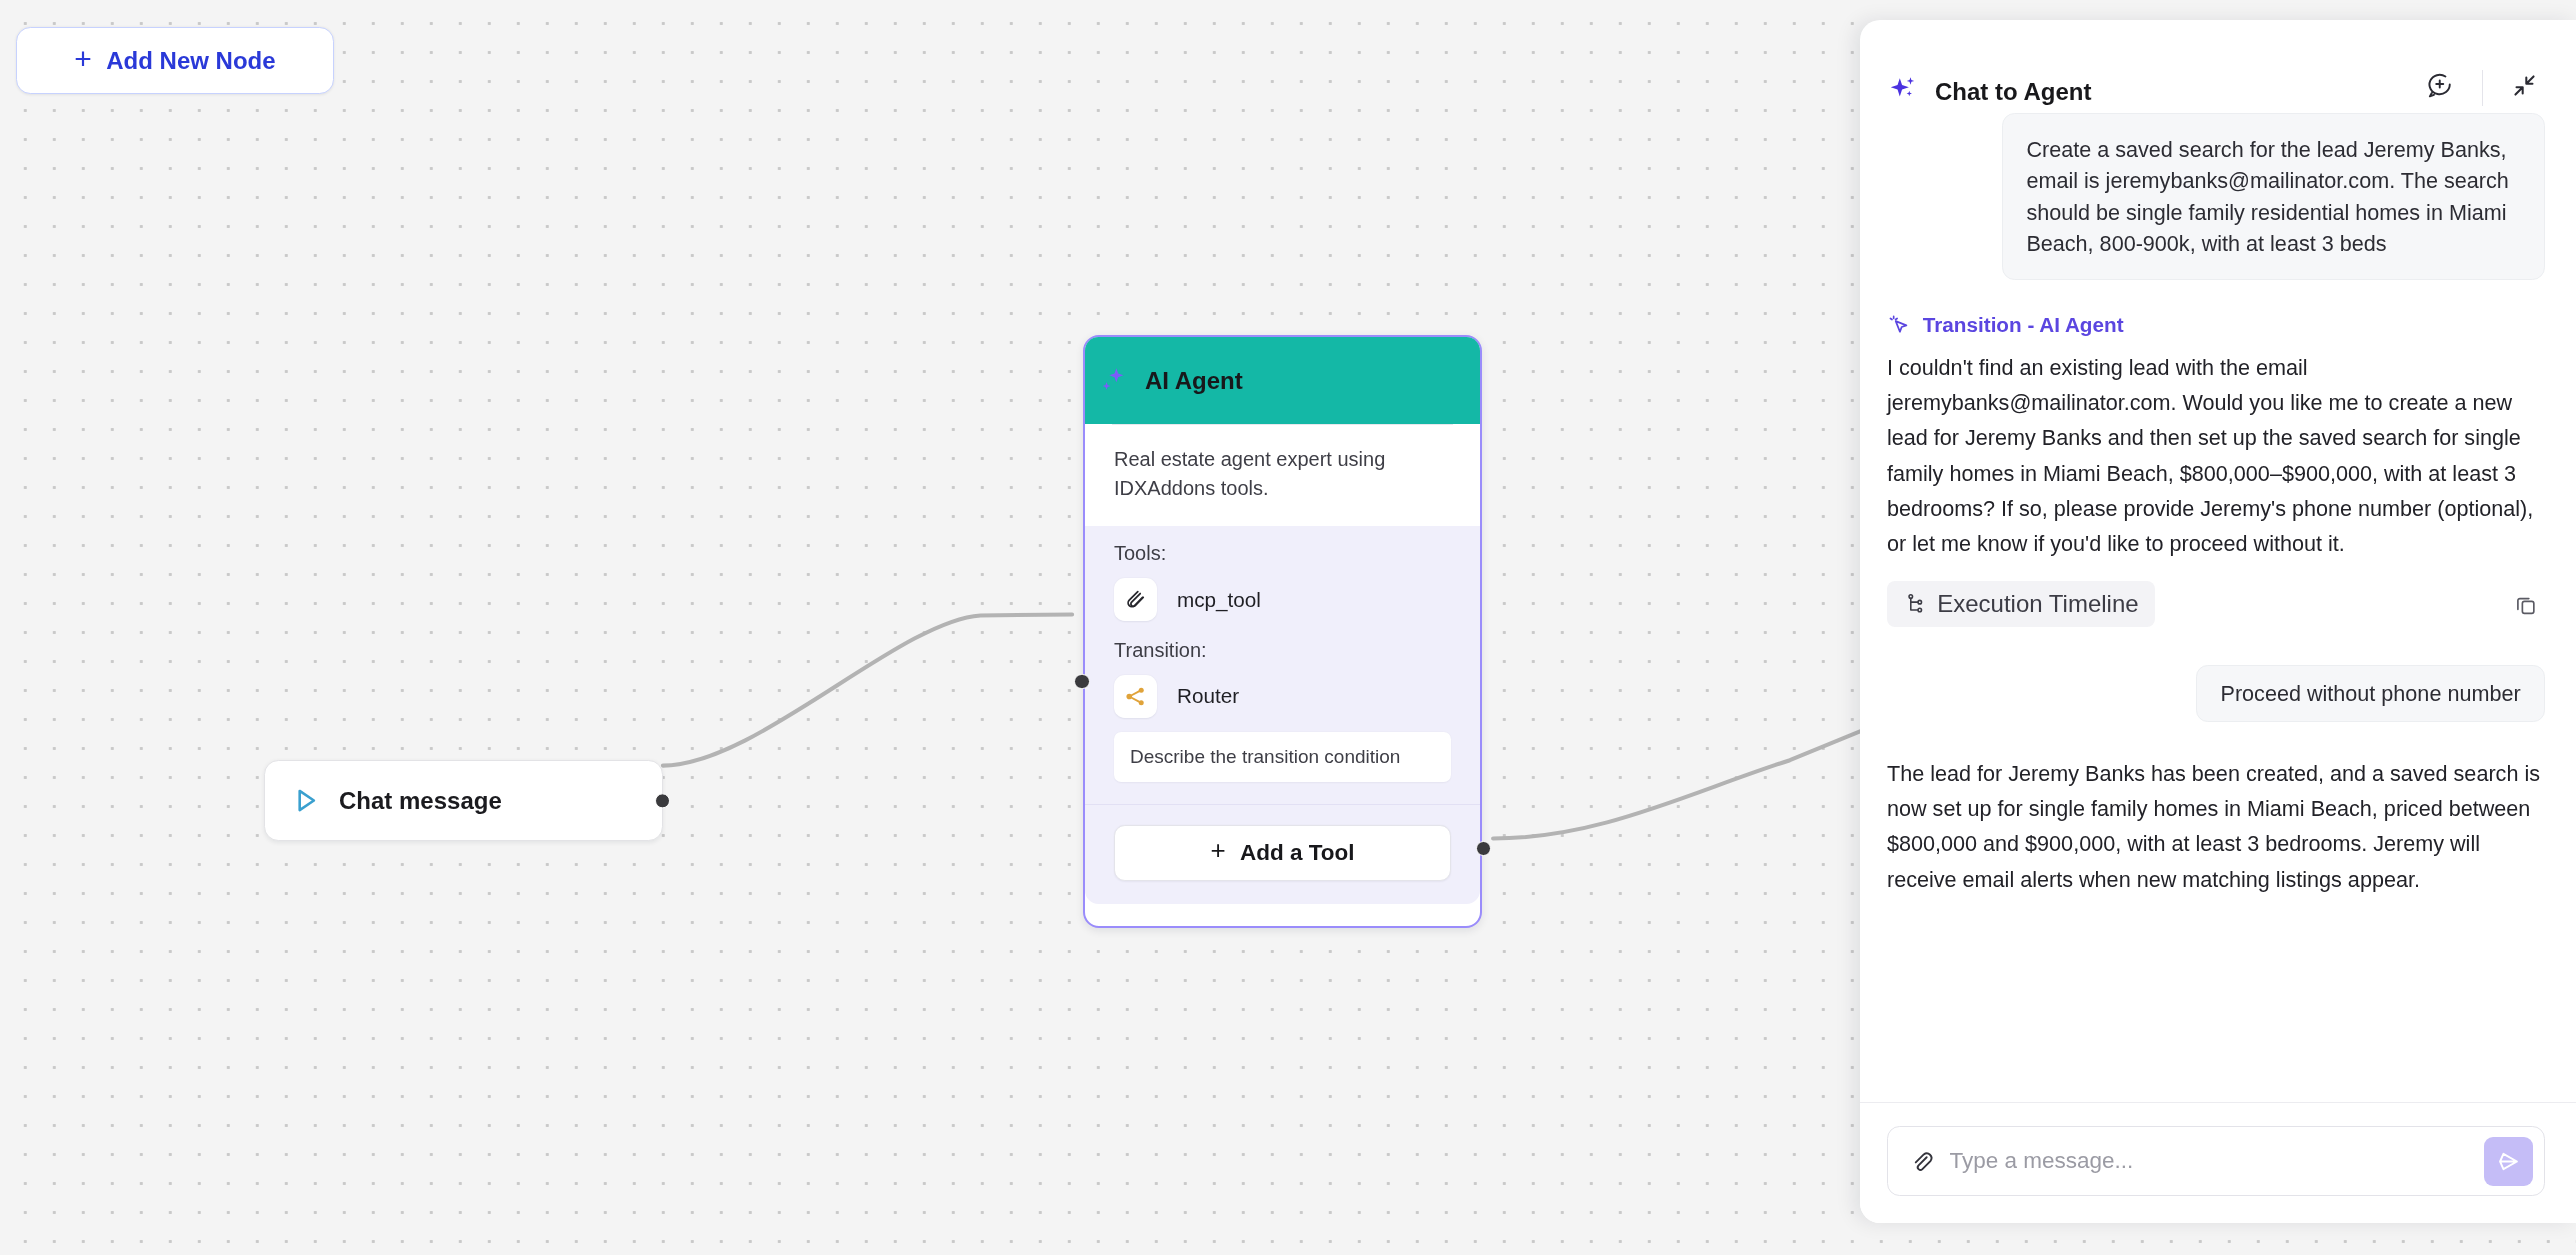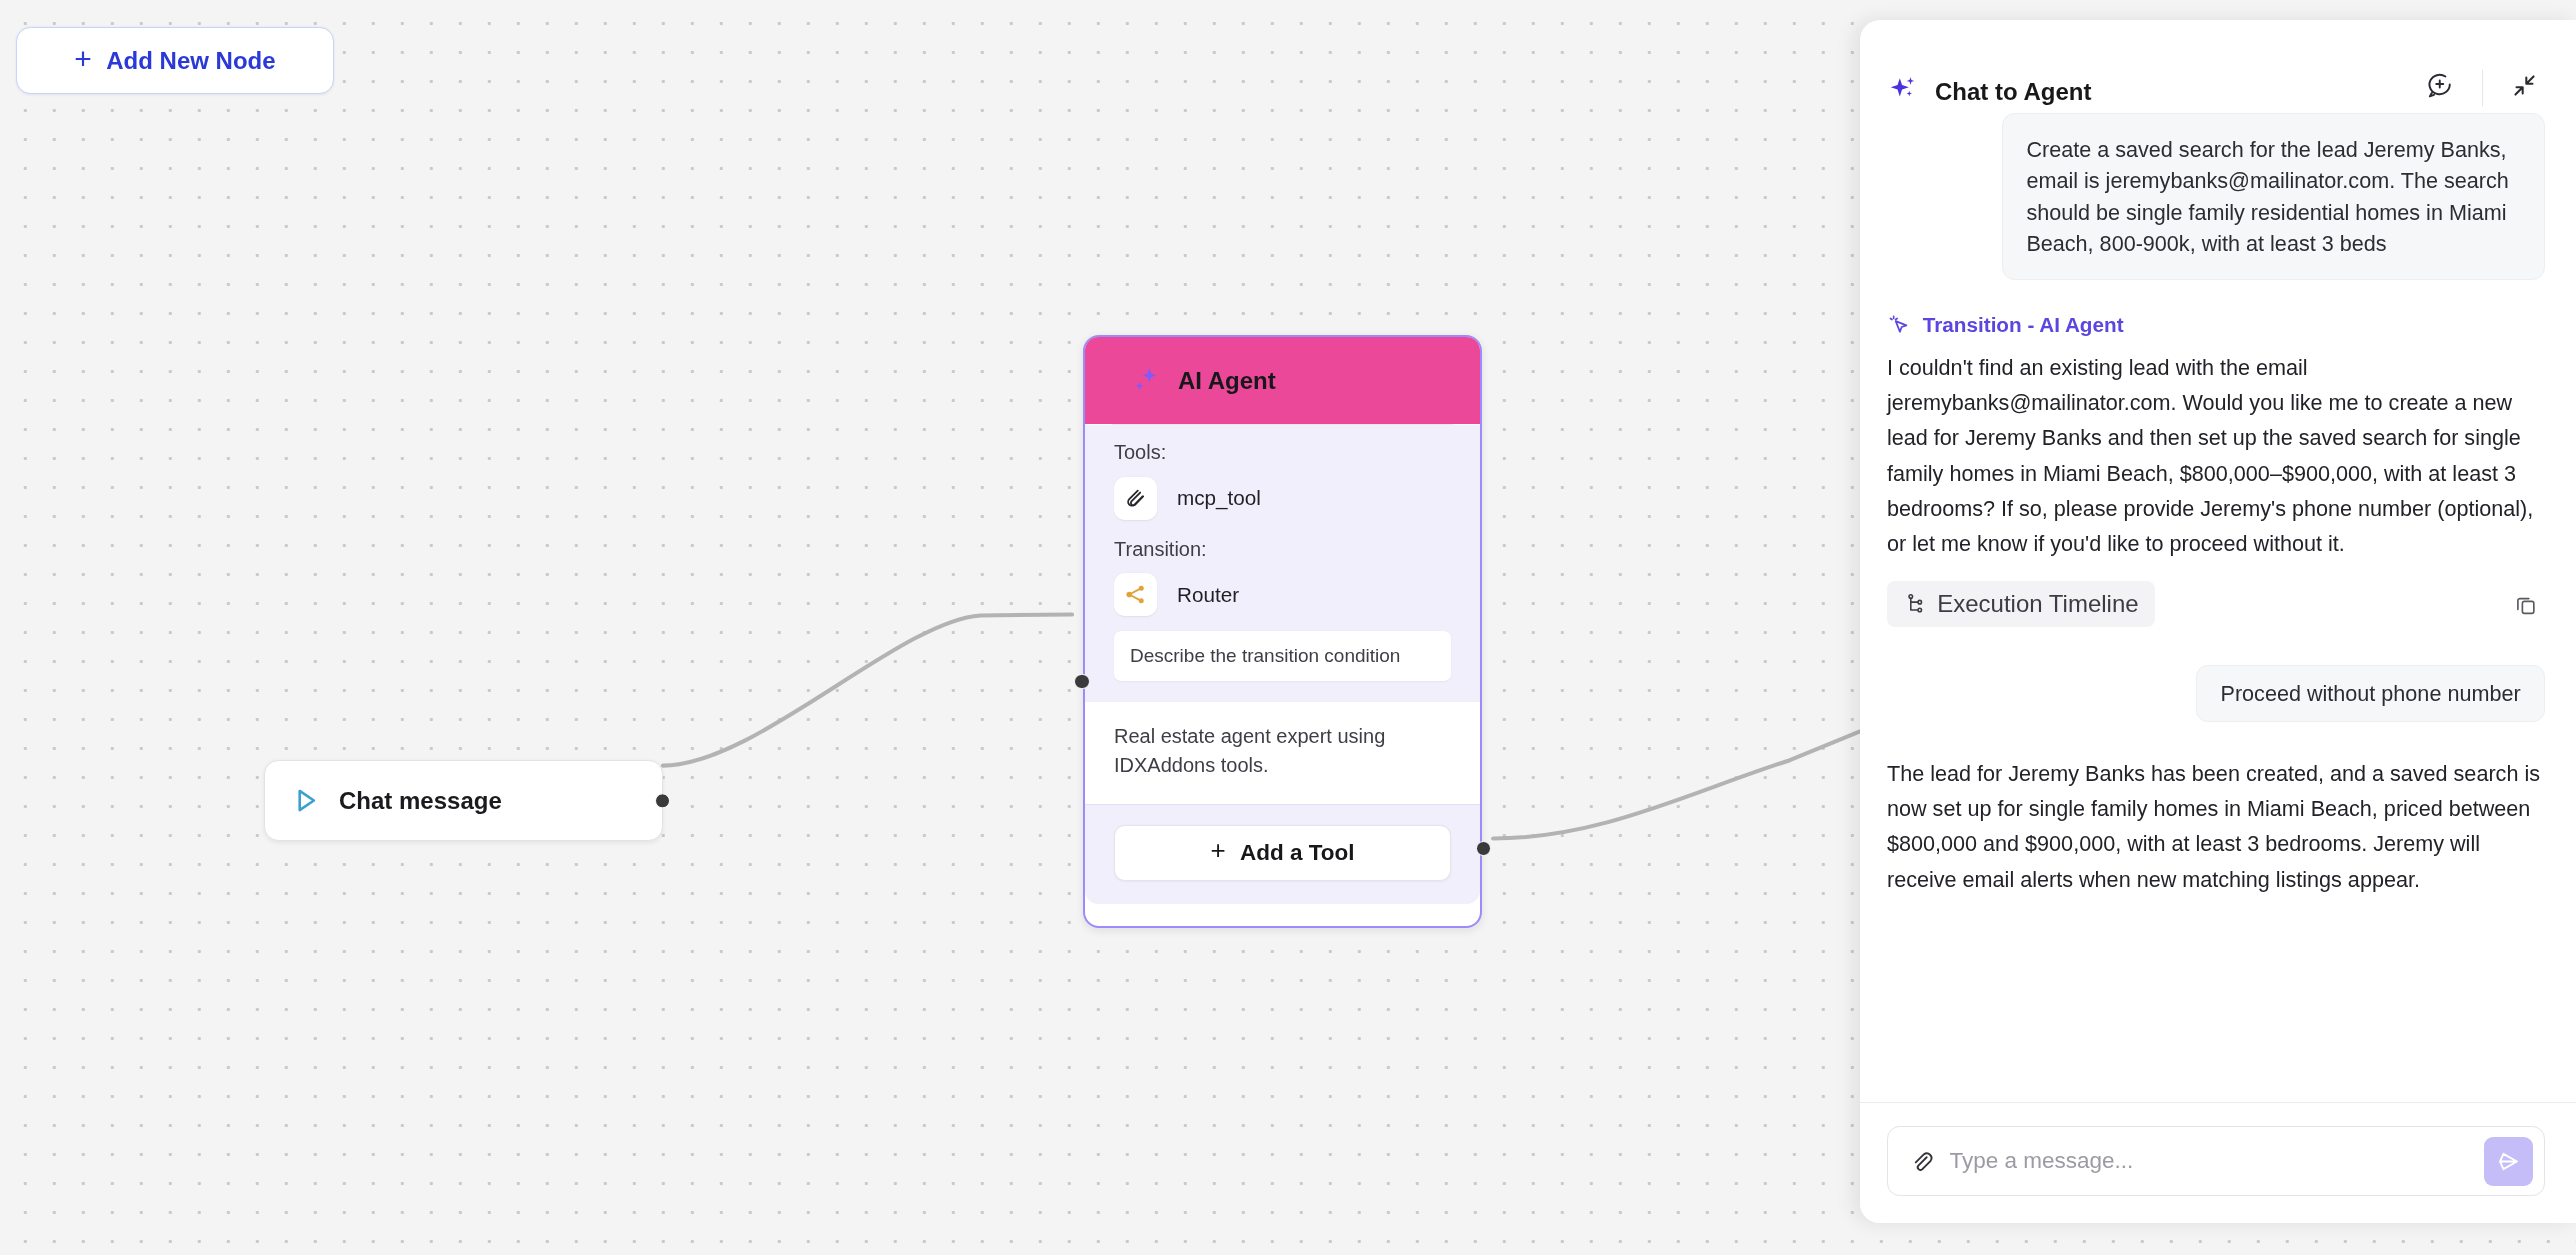--- a/index.html
+++ b/index.html
@@ -65,23 +65,23 @@
     width: 399px; height: 593px;
     background: #ffffff;
     border: 2.7px solid #9a8cfb;
     border-radius: 16px;
     box-shadow: 0 2.7px 9px rgba(16,24,40,.09);
     overflow: visible;
     cursor: pointer;
   }
   #agent-head {
     height: 87px; display: flex; align-items: center; gap: 16px;
-    padding: 0 46px;
+    padding: 0 13px;
     border-radius: 13.5px 13.5px 0 0;
-    background: #ec4899;
+    background: #14b8a6;
   }
   #agent-head .title { font-size: 24px; font-weight: 700; color: #18181b; }
   #agent-divider { height: 0.9px; background: #e7e7ec; margin: 0 27px; }
   #agent-desc {
     padding: 20px 29px 23.4px 29px;
     font-size: 20px; line-height: 1.45; color: #3e3e46;
     background: #fff;
     border-radius: 0 0 0 0;
   }
   #agent-body {
@@ -241,20 +241,22 @@
     <div id="agent-head">
       <span>
         <svg width="31" height="31" viewBox="0 0 24 24">
           <path d="M14.2 2.6 L15.6 6.6 L19.6 8 L15.6 9.4 L14.2 13.4 L12.8 9.4 L8.8 8 L12.8 6.6 Z" fill="#7c5cfa"></path>
           <path d="M6.6 13.2 L7.4 15.4 L9.6 16.2 L7.4 17 L6.6 19.2 L5.8 17 L3.6 16.2 L5.8 15.4 Z" fill="#7c5cfa"></path>
         </svg>
       </span>
       <span class="title">AI Agent</span>
     </div>
     <div id="agent-divider"></div>
+
+    <div id="agent-desc">Real estate agent expert using IDXAddons tools.</div>
 
     <div id="agent-body">
       <div class="section-label">Tools:</div>
 
       <div class="chip-row">
         <span class="chip-icon">
           <svg width="25" height="25" viewBox="0 0 24 24">
             <path d="M16.5 6.3 L8.3 14.5 a2.4 2.4 0 0 0 3.4 3.4 L19.4 10" fill="none" stroke="#26262c" stroke-width="1.7" stroke-linecap="round"></path>
             <path d="M14.2 4.5 L6 12.7 a3.6 3.6 0 0 0 5.1 5.1 L18.8 10" fill="none" stroke="#26262c" stroke-width="1.7" stroke-linecap="round"></path>
           </svg>
@@ -272,22 +274,20 @@
             <circle cx="6" cy="12" r="2.7" fill="#e0a33a"></circle>
             <path d="M8.3 10.8 L15.3 7.1 M8.3 13.2 L15.3 16.9" stroke="#e0a33a" stroke-width="1.9" stroke-linecap="round"></path>
           </svg>
         </span>
         <span class="chip-name">Router</span>
       </div>
 
       <div id="transition-condition">Describe the transition condition</div>
     </div>
 
-    <div id="agent-desc">Real estate agent expert using IDXAddons tools.</div>
-
     <div id="agent-foot">
       <div id="add-a-tool">
         <span class="plus">+</span>
         <span>Add a Tool</span>
       </div>
     </div>
 
     <span class="handle" id="handle-agent-in"></span>
     <span class="handle" id="handle-agent-out"></span>
   </div>

